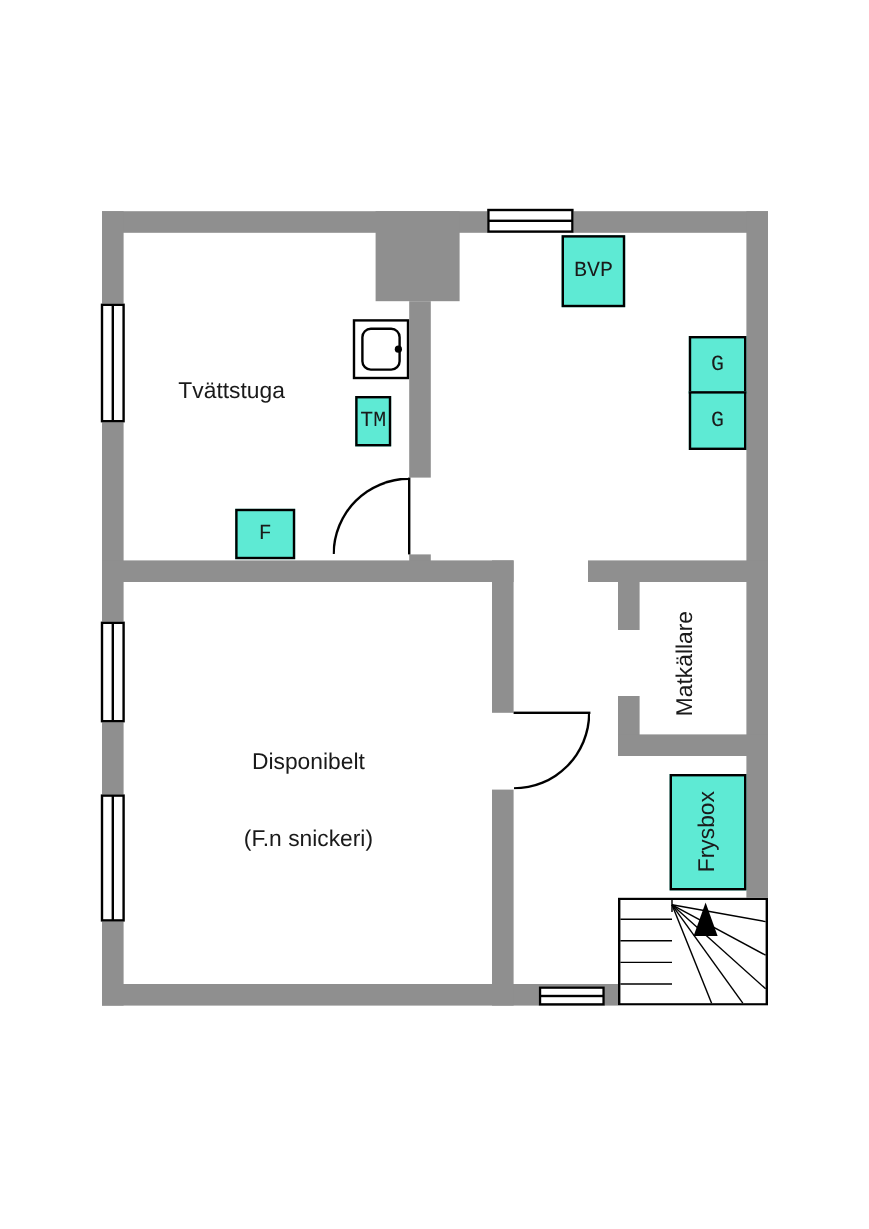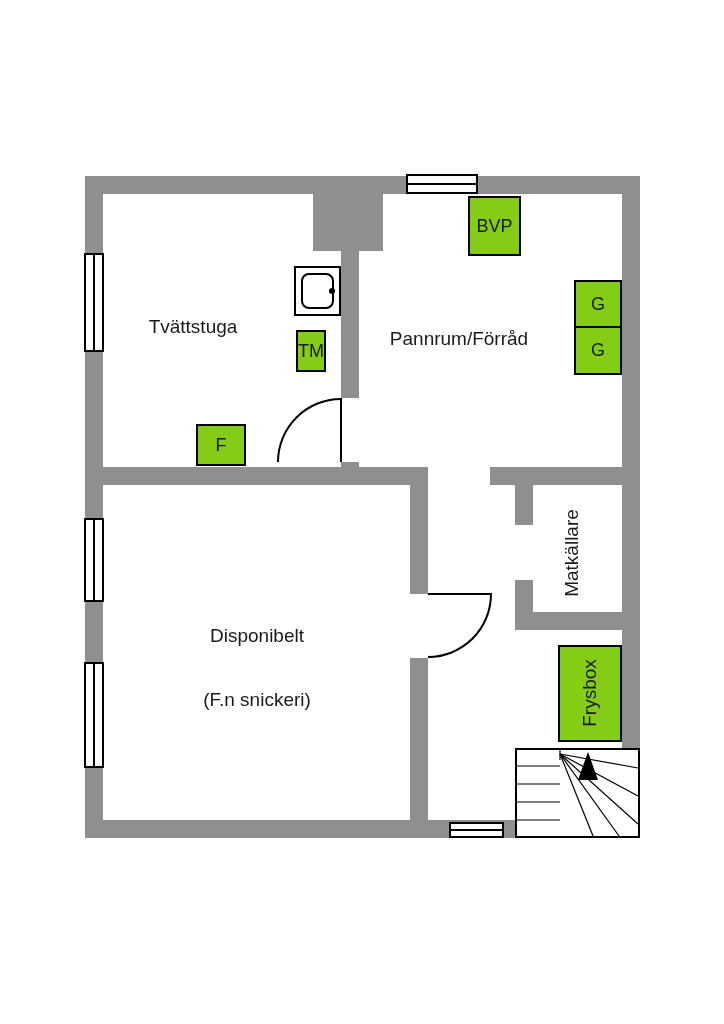--- a/index.html
+++ b/index.html
@@ -8,22 +8,22 @@
     position:relative; width:724px; height:1024px; overflow:hidden;
     background:var(--background,#fff); color:var(--text,#1a1a1a);
     font-family:"Liberation Sans", sans-serif;
   }
   .wall { position:absolute; background:var(--wall,#8f8f8f); }
   .window { position:absolute; background:#fff; border:2px solid var(--line,#000); }
   .window i { position:absolute; display:block; background:var(--line,#000); }
   .window.v i { left:50%; top:-1px; bottom:-1px; width:2px; margin-left:-1px; }
   .window.h i { top:50%; left:-1px; right:-1px; height:2px; margin-top:-1px; }
   .box {
-    position:absolute; background:#84cc16; border:2px solid var(--line,#000);
-    display:flex; align-items:center; justify-content:center; font-size:18px;
+    position:absolute; background:#5eead4; border:2px solid var(--line,#000);
+    display:flex; align-items:center; justify-content:center; font-size:18px;font-family:Liberation Mono, monospace;
   }
   .label { position:absolute; font-size:19px; white-space:nowrap; transform:translate(-50%,-50%); }
   .label.vertical { transform:translate(-50%,-50%) rotate(-90deg); }
   .arc { position:absolute; width:64px; height:64px; }
   .arc.tl { border-top:2px solid var(--line,#000); border-left:2px solid var(--line,#000); border-top-left-radius:100%; }
   .arc.br { border-bottom:2px solid var(--line,#000); border-right:2px solid var(--line,#000); border-bottom-right-radius:100%; }
   .leaf { position:absolute; background:var(--line,#000); }
   .sink { position:absolute; background:#fff; border:2px solid var(--line,#000); }
   .sink .basin { position:absolute; left:5px; top:5px; right:5px; bottom:5px; border:2px solid var(--line,#000); border-radius:8px; }
   .sink .tap { position:absolute; right:4px; top:50%; width:6px; height:6px; margin-top:-3px; border-radius:50%; background:var(--line,#000); }
@@ -91,19 +91,18 @@
     <line x1="45" y1="2" x2="45" y2="12" stroke="#000000" stroke-width="1.2"></line>
     <line x1="45" y1="6" x2="123" y2="20" stroke="#000000" stroke-width="1.2"></line>
     <line x1="45" y1="6" x2="123" y2="48" stroke="#000000" stroke-width="1.2"></line>
     <line x1="45" y1="6" x2="123" y2="76" stroke="#000000" stroke-width="1.2"></line>
     <line x1="45" y1="6" x2="104" y2="88" stroke="#000000" stroke-width="1.2"></line>
     <line x1="45" y1="6" x2="78" y2="88" stroke="#000000" stroke-width="1.2"></line>
     <polygon points="73,4 63,32 83,32" fill="#000000"></polygon>
   </svg>
 
   <div class="label" style="left:193px;top:327px">Tvättstuga</div>
-  <div class="label" style="left:459px;top:339px">Pannrum/Förråd</div>
   <div class="label" style="left:257px;top:636px">Disponibelt</div>
   <div class="label" style="left:257px;top:700px">(F.n snickeri)</div>
   <div class="label vertical" style="left:572px;top:553px">Matkällare</div>
   <div class="label vertical" style="left:590px;top:693px">Frysbox</div>
 
 </div>
 
 </body></html>

